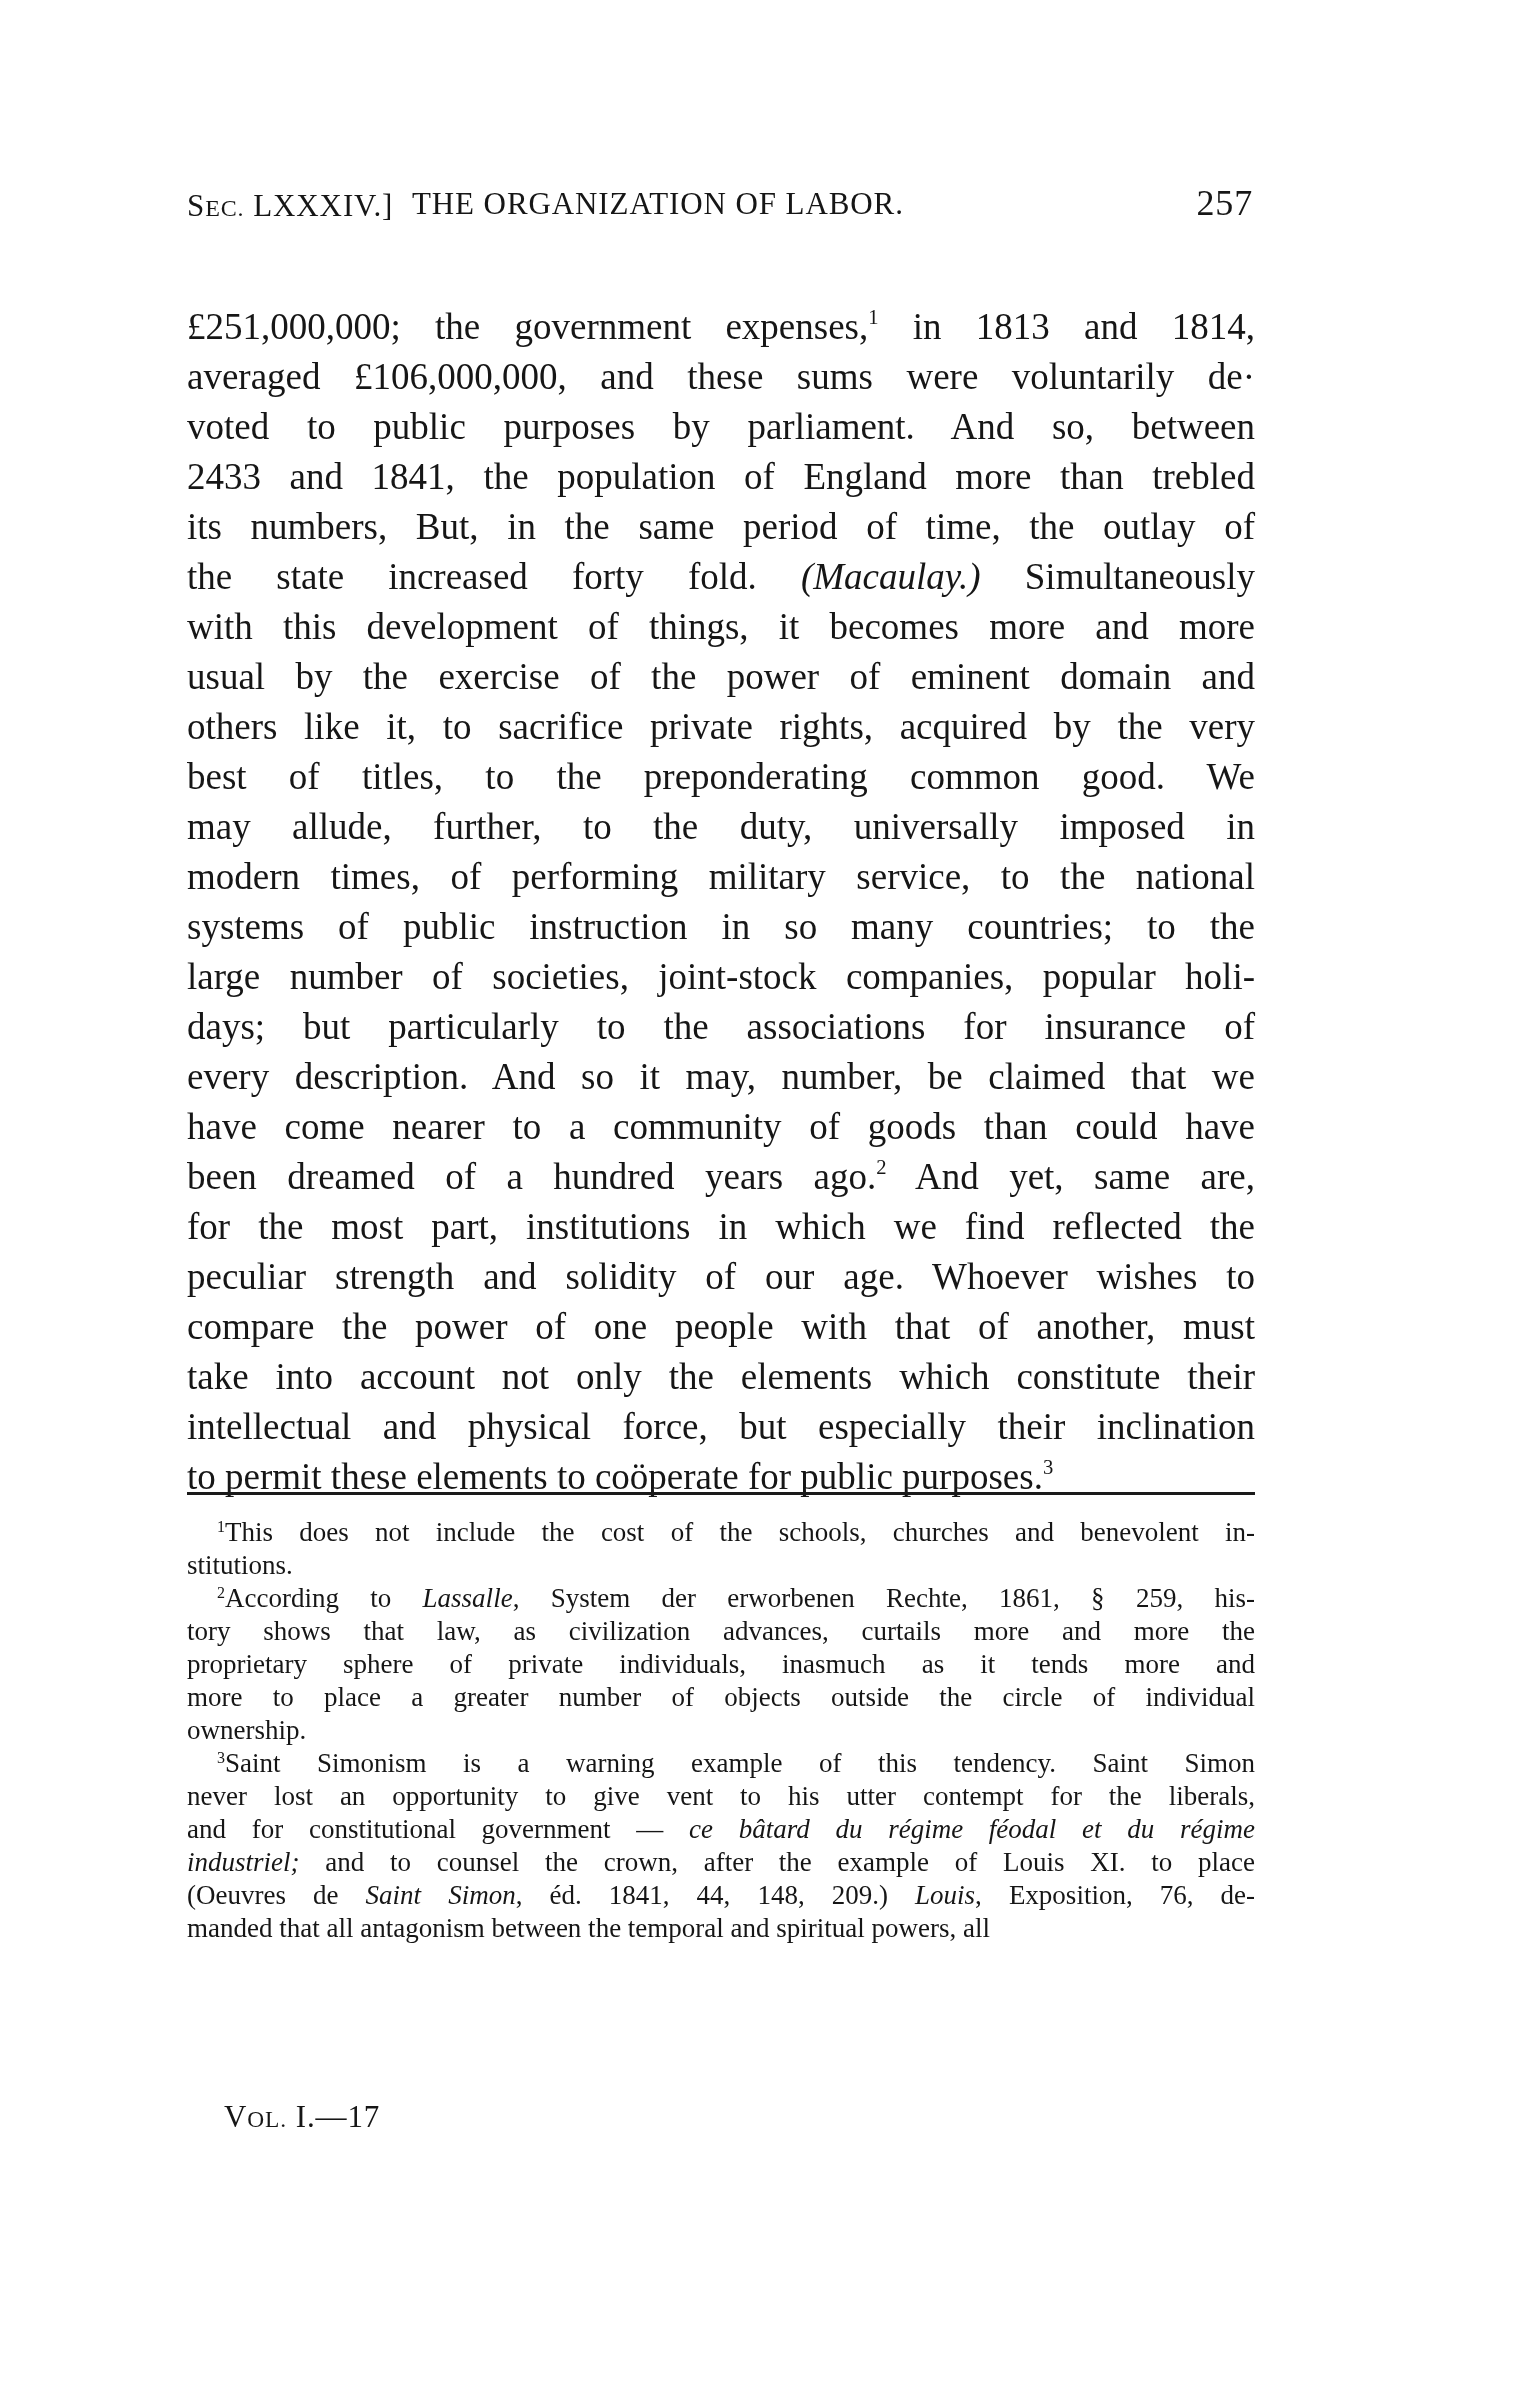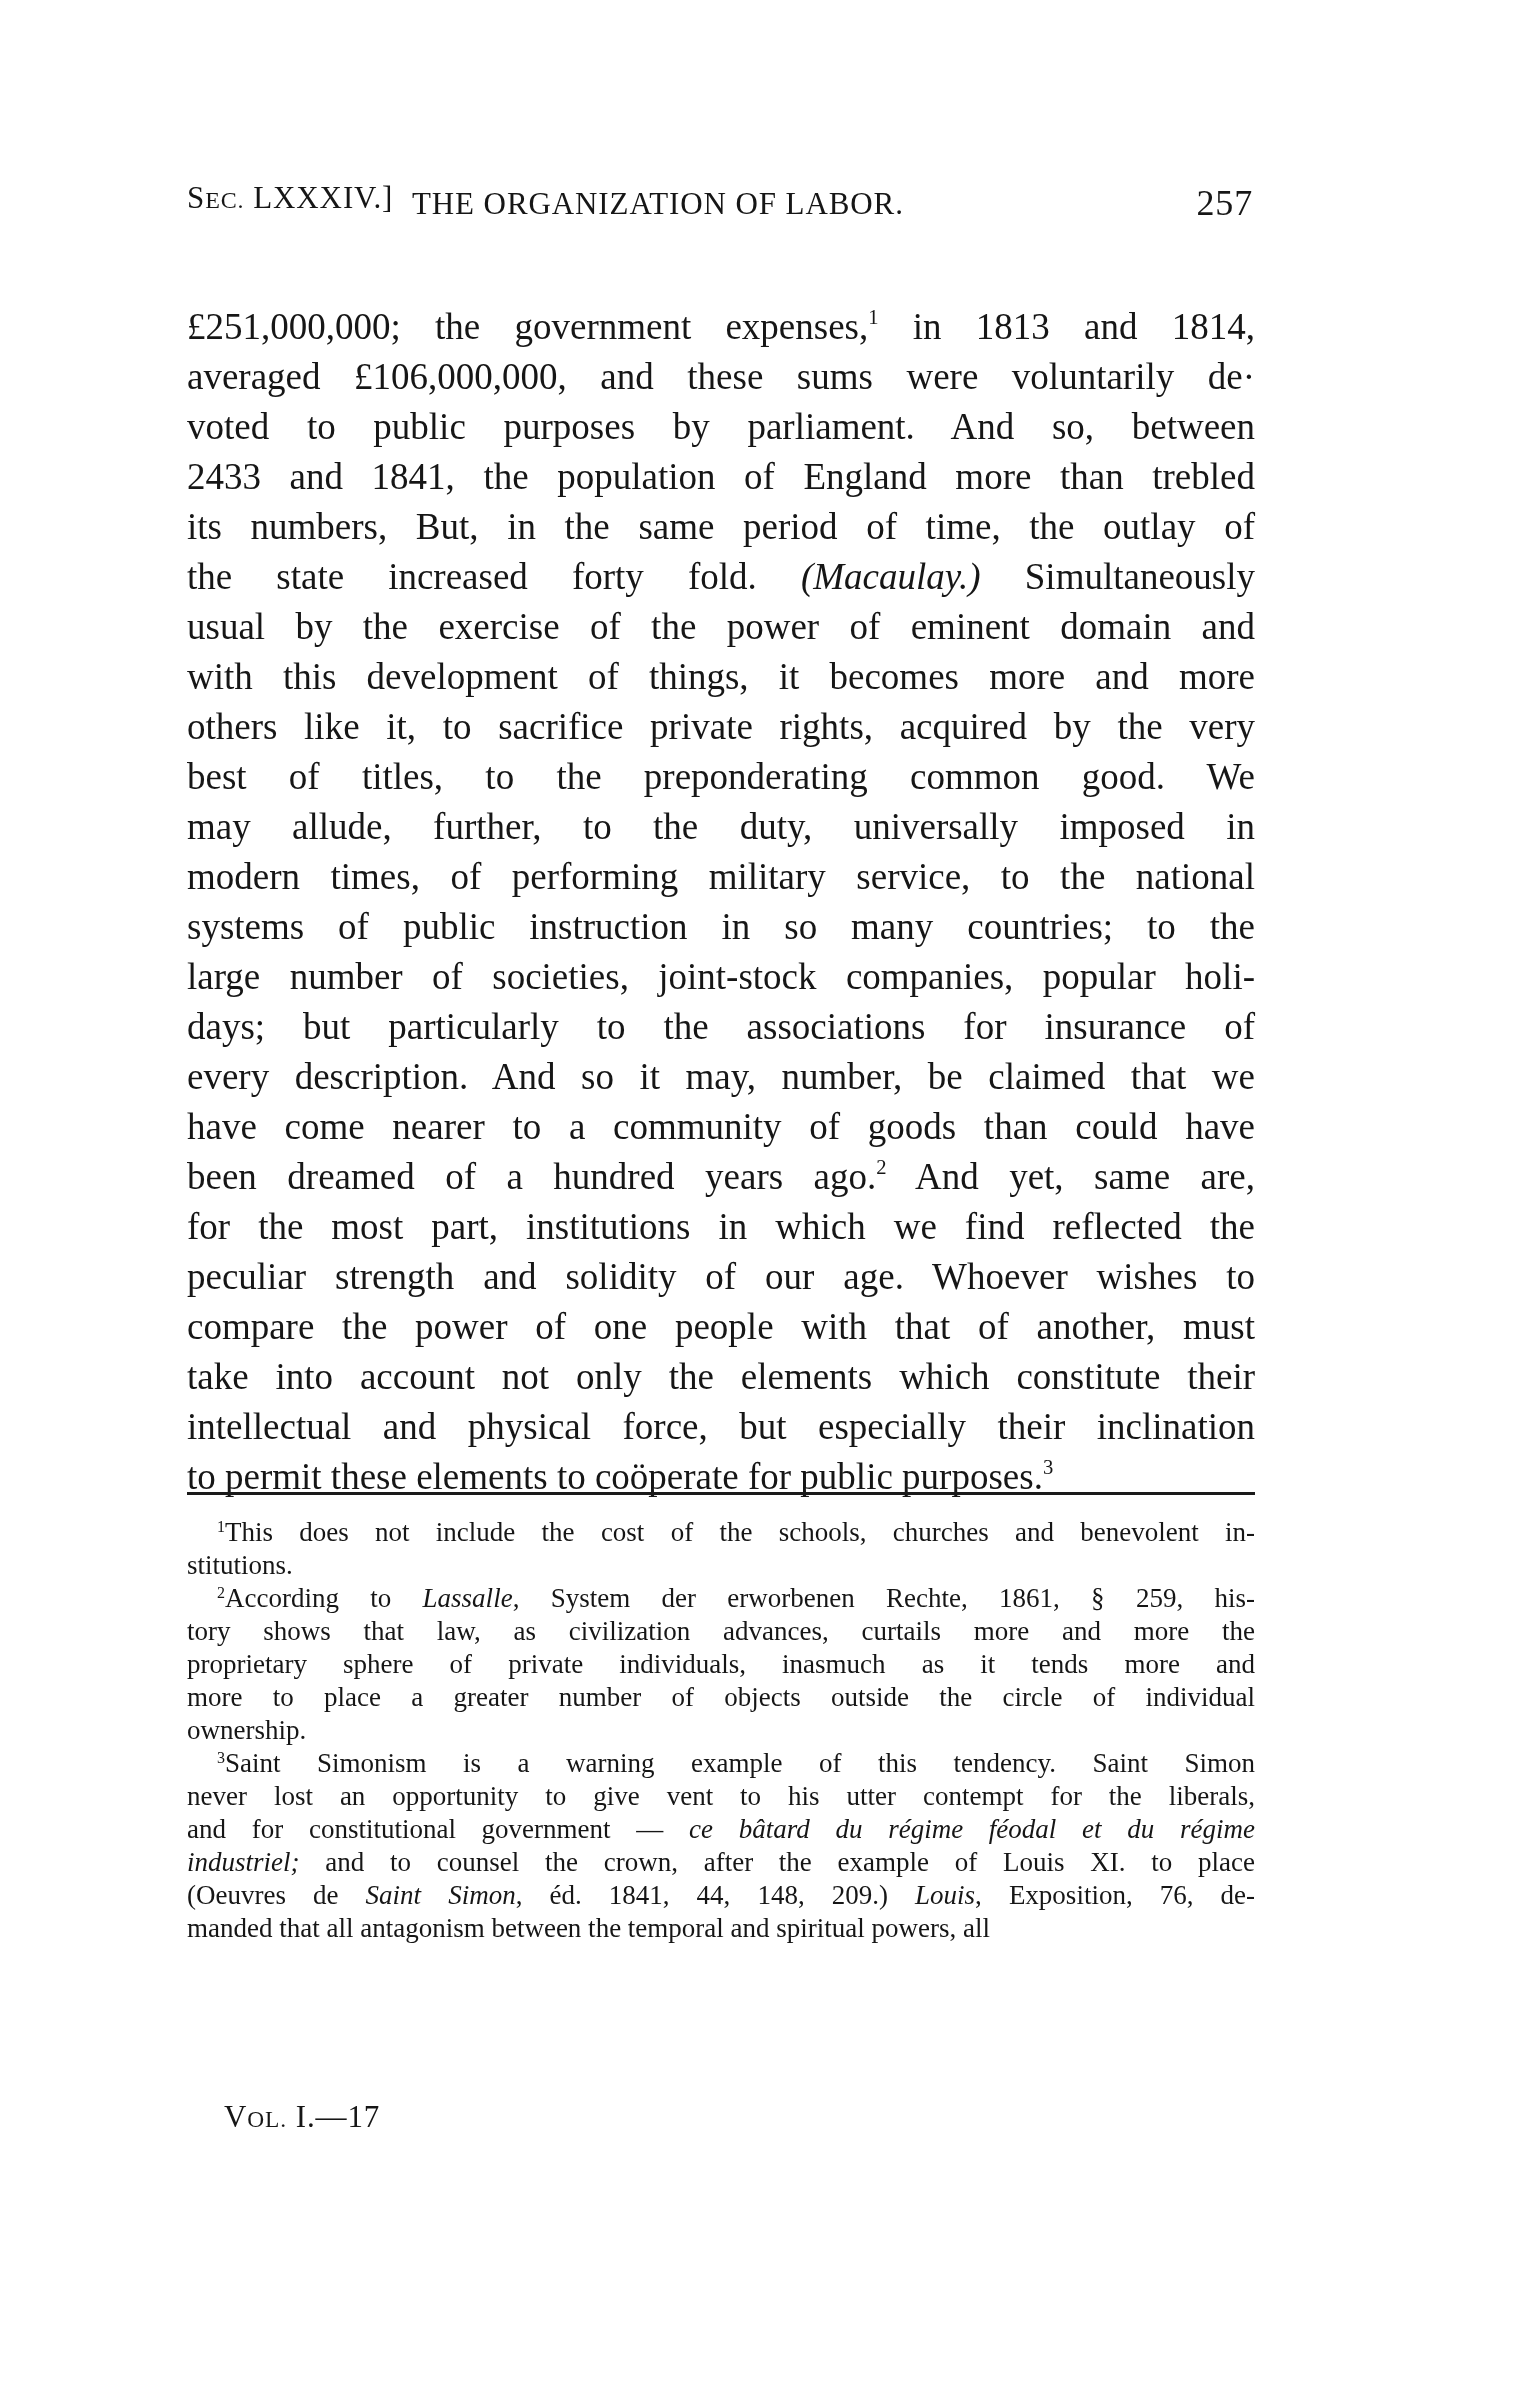--- a/index.html
+++ b/index.html
@@ -1,21 +1,21 @@
 <!DOCTYPE html>
 <html style="font-size:15px"><head>
 <meta charset="utf-8">
 <style>
   html, body { margin: 0; padding: 0; background: #ffffff; }
   body { width: 1539px; height: 2404px; position: relative; overflow: hidden;
          font-family: "Liberation Serif", "DejaVu Serif", serif; color: #161616; }
   .page { position: absolute; left: 187px; top: 0; width: 1068px; }
   .running-head { position: absolute; top: 178px; left: 0; width: 1068px; height: 47px;
                   font-size: 31px; letter-spacing: 0.9px; }
-  .rh-sec { position: absolute; left: 0; top: 2px; }
+  .rh-sec { position: absolute; left: 0; top: 10px; }
   .rh-sec .sc { font-size: 24px; }
   .rh-title { position: absolute; left: 225px; top: 7.5px; }
   .rh-num { position: absolute; right: 1.9px; top: 3.7px; font-size: 36px; }
   .body-text { position: absolute; top: 302px; left: 0; width: 1068px;
                font-size: 37px; line-height: 50px; }
   .line { display: block; white-space: nowrap; text-align: justify; text-align-last: justify;
           height: 50px; }
   .line.last { text-align-last: left; }
   sup { font-size: 20.6px; line-height: 0; vertical-align: 15px; }
   .rule { position: absolute; top: 1492px; left: 0; width: 1068px; height: 2.8px; background: #1a1a1a; }
@@ -39,22 +39,22 @@
     <span class="rh-num">257</span>
   </div>
 
   <div class="body-text" id="body-text">
       <span class="line"><span>£251,000,000; the government expenses,</span><sup>1</sup><span> in 1813 and 1814,</span></span>
       <span class="line"><span>averaged £106,000,000, and these sums were voluntarily de·</span></span>
       <span class="line"><span>voted to public purposes by parliament.  And so, between</span></span>
       <span class="line"><span>2433 and 1841, the population of England more than trebled</span></span>
       <span class="line"><span>its numbers,  But, in the same period of time, the outlay of</span></span>
       <span class="line"><span>the state increased forty fold.  </span><i>(Macaulay.)</i><span>  Simultaneously</span></span>
+      <span class="line"><span>with this development of things, it becomes more and more</span></span>
       <span class="line"><span>usual by the exercise of the power of eminent domain and</span></span>
-      <span class="line"><span>with this development of things, it becomes more and more</span></span>
       <span class="line"><span>others like it, to sacrifice private rights, acquired by the very</span></span>
       <span class="line"><span>best of titles, to the preponderating common good.  We</span></span>
       <span class="line"><span>may allude, further, to the duty, universally imposed in</span></span>
       <span class="line"><span>modern times, of performing military service, to the national</span></span>
       <span class="line"><span>systems of public instruction in so many countries; to the</span></span>
       <span class="line"><span>large number of societies, joint-stock companies, popular holi-</span></span>
       <span class="line"><span>days; but particularly to the associations for insurance of</span></span>
       <span class="line"><span>every description.  And so it may, number, be claimed that we</span></span>
       <span class="line"><span>have come nearer to a community of goods than could have</span></span>
       <span class="line"><span>been dreamed of a hundred years ago.</span><sup>2</sup><span>  And yet, same are,</span></span>

